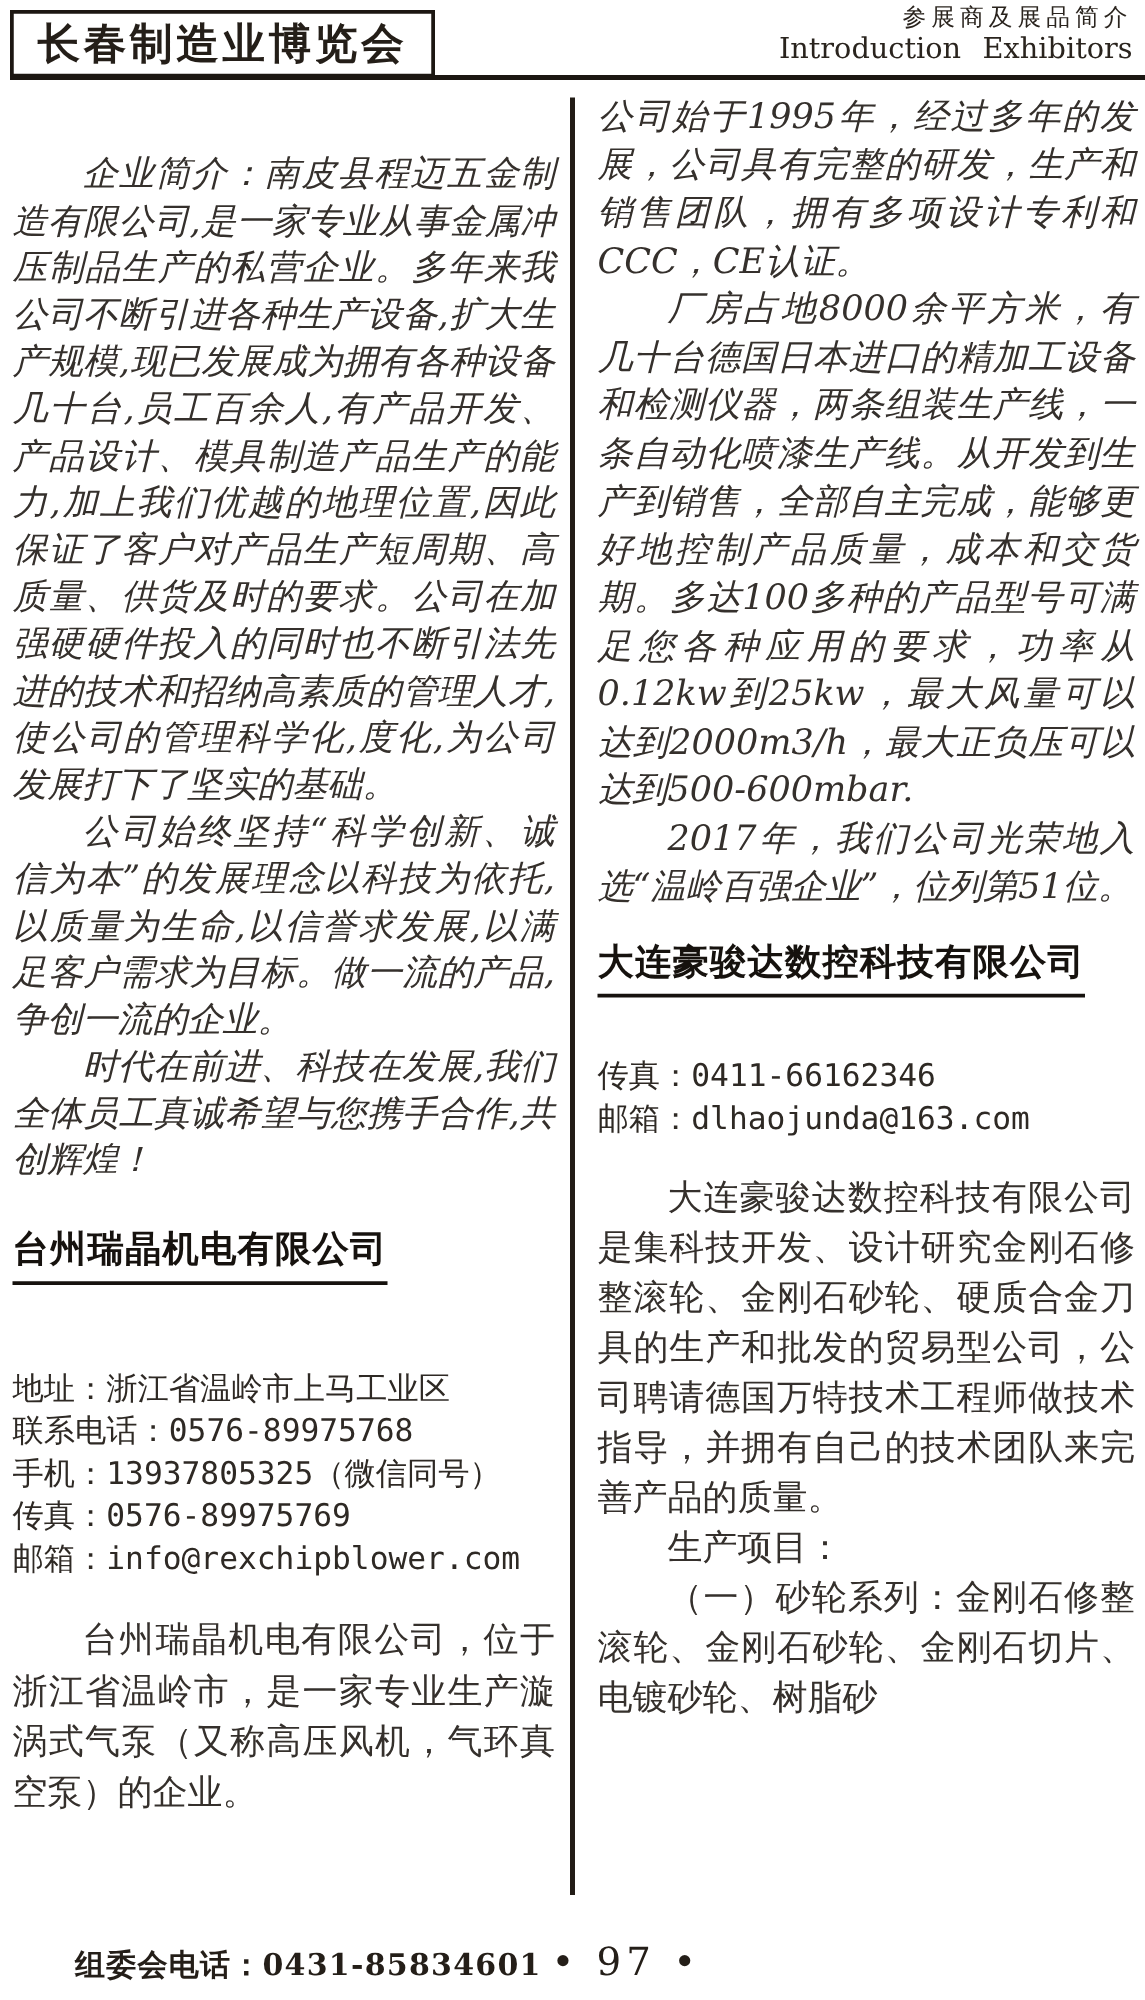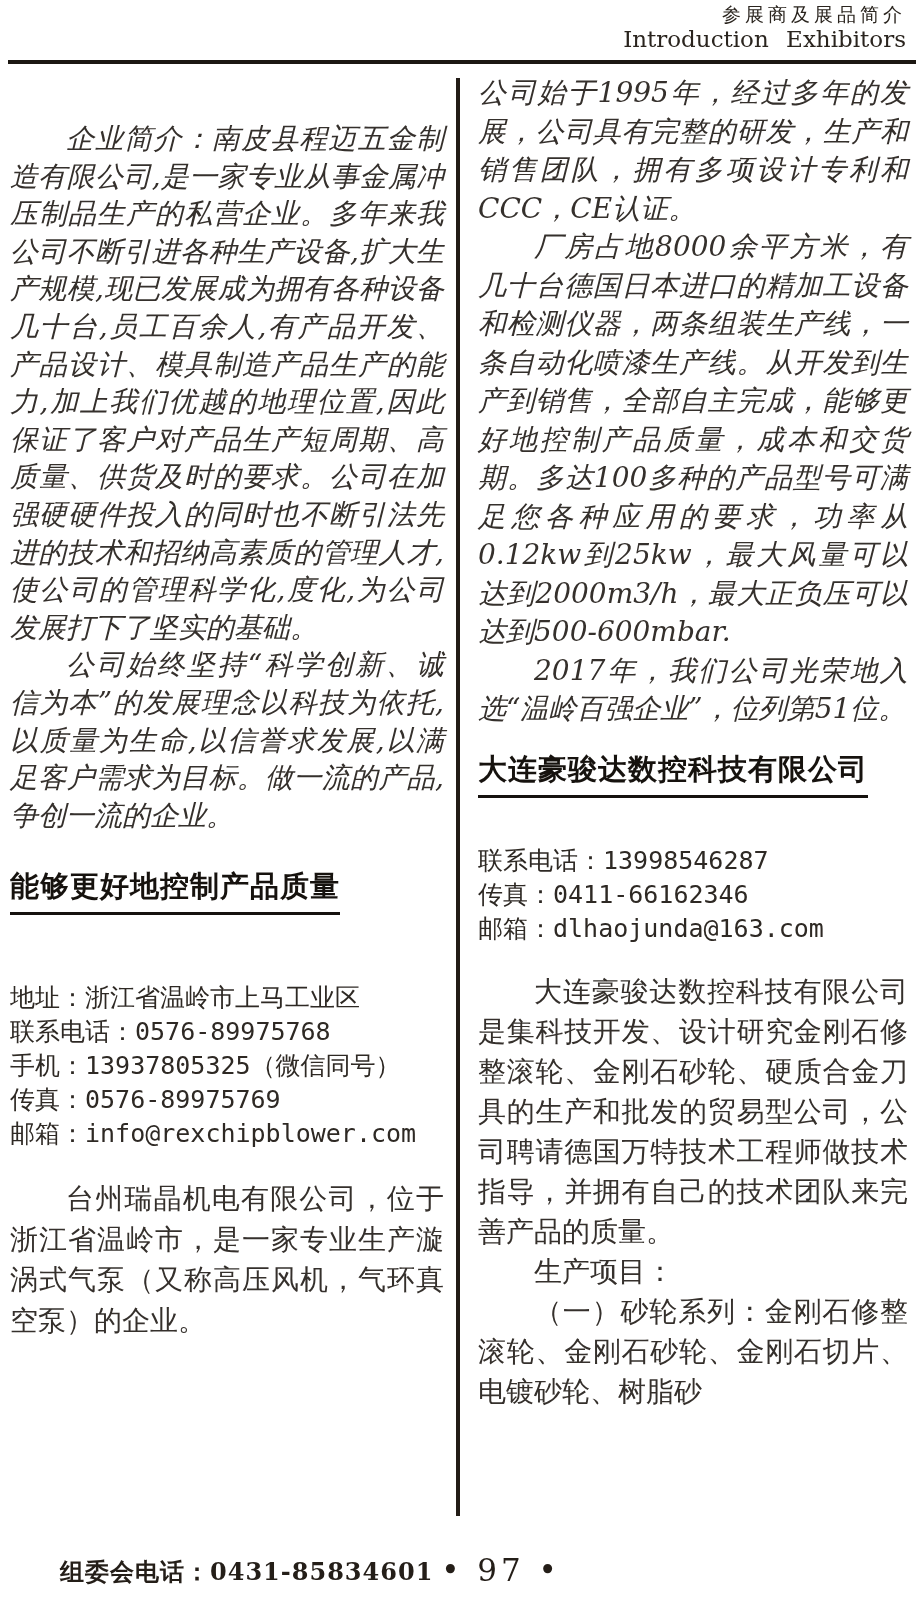--- a/index.html
+++ b/index.html
@@ -88,34 +88,38 @@
   }
   .watermark .reg{
     font-size:22px;vertical-align:18px;font-weight:bold;margin:0 4px 0 1px;
   }
 </style>
 </head>
 <body>
 
 <div class="page">
 
+  <div class="expo-box">
+    <span class="expo-title">长春制造业博览会</span>
+  </div>
   <div class="header-right">
     <div class="section-cn">参展商及展品简介</div>
     <div class="section-en">Introduction  Exhibitors</div>
   </div>
   <div class="header-rule"></div>
 
   <div class="col-divider"></div>
 
   <div class="col col-left">
     <p class="body-p">企业简介：南皮县程迈五金制造有限公司,是一家专业从事金属冲压制品生产的私营企业。多年来我公司不断引进各种生产设备,扩大生产规模,现已发展成为拥有各种设备几十台,员工百余人,有产品开发、产品设计、模具制造产品生产的能力,加上我们优越的地理位置,因此保证了客户对产品生产短周期、高质量、供货及时的要求。公司在加强硬硬件投入的同时也不断引法先进的技术和招纳高素质的管理人才,使公司的管理科学化,度化,为公司发展打下了坚实的基础。</p>
     <p class="body-p">公司始终坚持“科学创新、诚信为本”的发展理念以科技为依托,以质量为生命,以信誉求发展,以满足客户需求为目标。做一流的产品,争创一流的企业。</p>
+    <p class="body-p">时代在前进、科技在发展,我们全体员工真诚希望与您携手合作,共创辉煌！</p>
 
     <h2 class="company-heading">
-      <span class="hd">能够更好地控制产品质量</span>
+      <span class="hd">台州瑞晶机电有限公司</span>
     </h2>
 
     <div class="contacts">
       <p class="contact-line">地址：浙江省温岭市上马工业区</p>
       <p class="contact-line">联系电话：0576-89975768</p>
       <p class="contact-line">手机：13937805325（微信同号）</p>
       <p class="contact-line">传真：0576-89975769</p>
       <p class="contact-line">邮箱：info@rexchipblower.com</p>
     </div>
 
@@ -125,21 +129,20 @@
   <div class="col col-right">
     <p class="body-p no-indent">公司始于1995年，经过多年的发展，公司具有完整的研发，生产和销售团队，拥有多项设计专利和CCC，CE认证。</p>
     <p class="body-p">厂房占地8000余平方米，有几十台德国日本进口的精加工设备和检测仪器，两条组装生产线，一条自动化喷漆生产线。从开发到生产到销售，全部自主完成，能够更好地控制产品质量，成本和交货期。多达100多种的产品型号可满足您各种应用的要求，功率从0.12kw到25kw，最大风量可以达到2000m3/h，最大正负压可以达到500-600mbar.</p>
     <p class="body-p">2017年，我们公司光荣地入选“温岭百强企业”，位列第51位。</p>
 
     <h2 class="company-heading">
       <span class="hd">大连豪骏达数控科技有限公司</span>
     </h2>
 
     <div class="contacts">
-      <p class="contact-line">联系电话：13998546287</p>
       <p class="contact-line">传真：0411-66162346</p>
       <p class="contact-line">邮箱：dlhaojunda@163.com</p>
     </div>
 
     <p class="intro-p">大连豪骏达数控科技有限公司是集科技开发、设计研究金刚石修整滚轮、金刚石砂轮、硬质合金刀具的生产和批发的贸易型公司，公司聘请德国万特技术工程师做技术指导，并拥有自己的技术团队来完善产品的质量。</p>
     <p class="flow-p">生产项目：</p>
     <p class="flow-p">（一）砂轮系列：金刚石修整滚轮、金刚石砂轮、金刚石切片、电镀砂轮、树脂砂</p>
   </div>
 
   <div class="footer-phone">组委会电话：0431-85834601</div>

